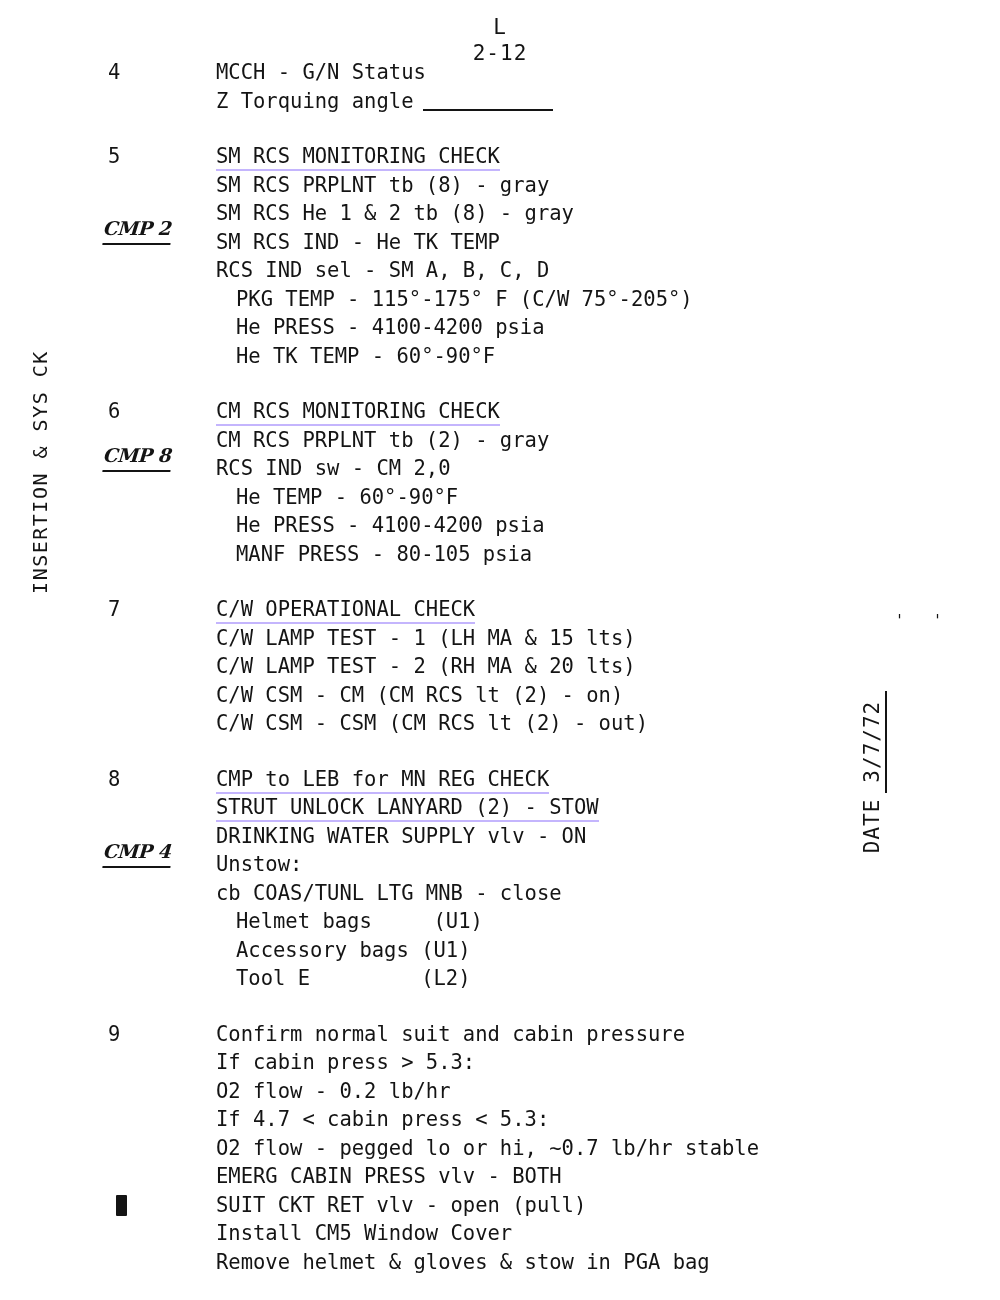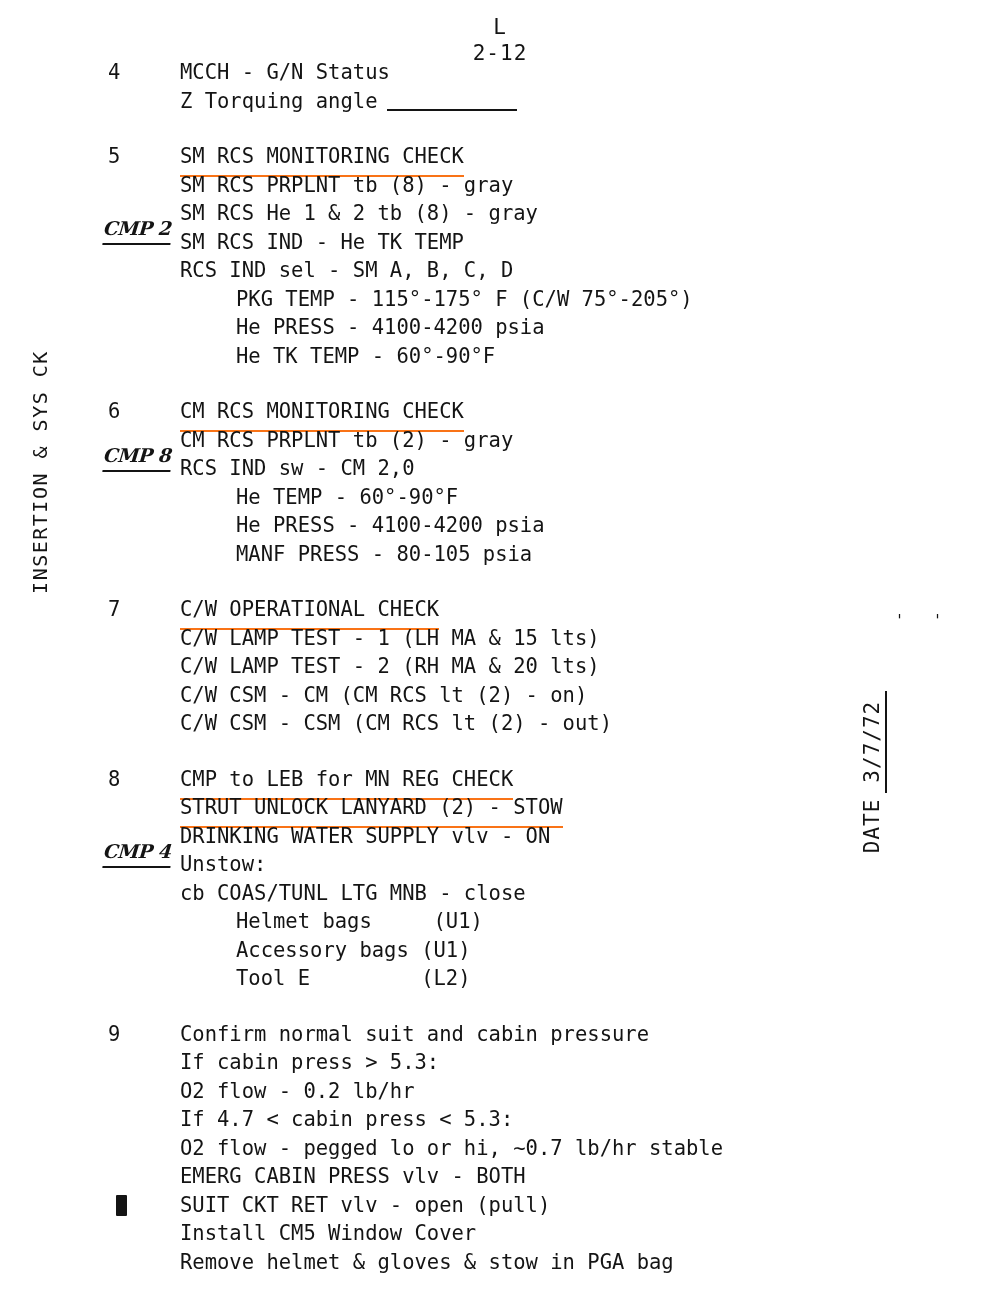--- a/index.html
+++ b/index.html
@@ -87,27 +87,27 @@
     min-height: 28.5px;
   }
   .num {
     position: absolute;
     left: 0;
     width: 40px;
     text-align: left;
   }
   .txt {
     display: inline-block;
-    margin-left: 72px;
+    margin-left: 108px;
   }
   .txt.ind1 { }
   .txt.ind2 { margin-left: 128px; }
   .underline {
-    border-bottom: 2px solid #f97316;
-    padding-bottom: 7px;
+    border-bottom: 2px solid #c4b5fd;
+    padding-bottom: 1px;
     text-align: right;
   }
   .blank {
     display: inline-block;
     width: 130px;
     border-bottom: 2.5px solid #141414;
     margin-left: 10px;
     vertical-align: -3px;
   }
   

